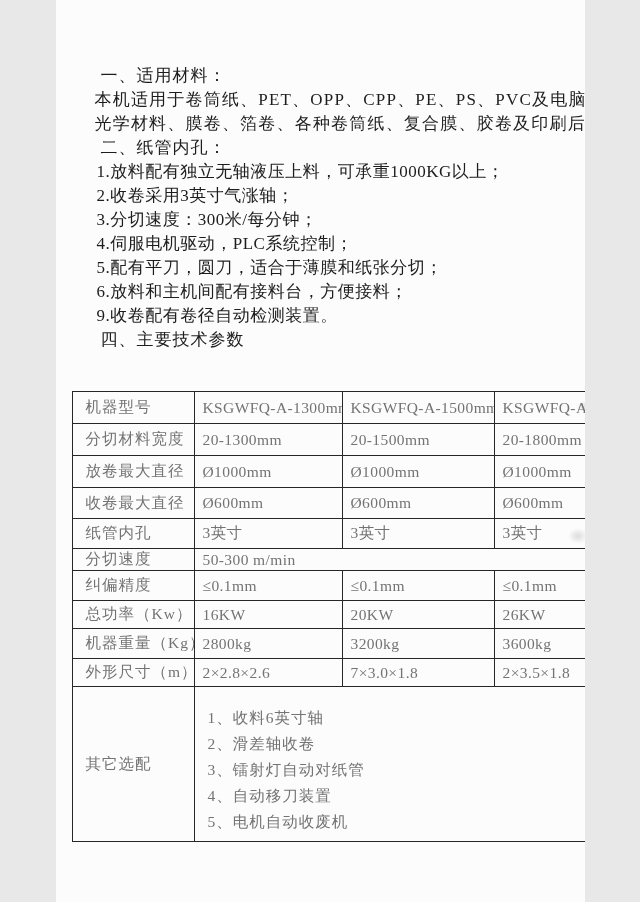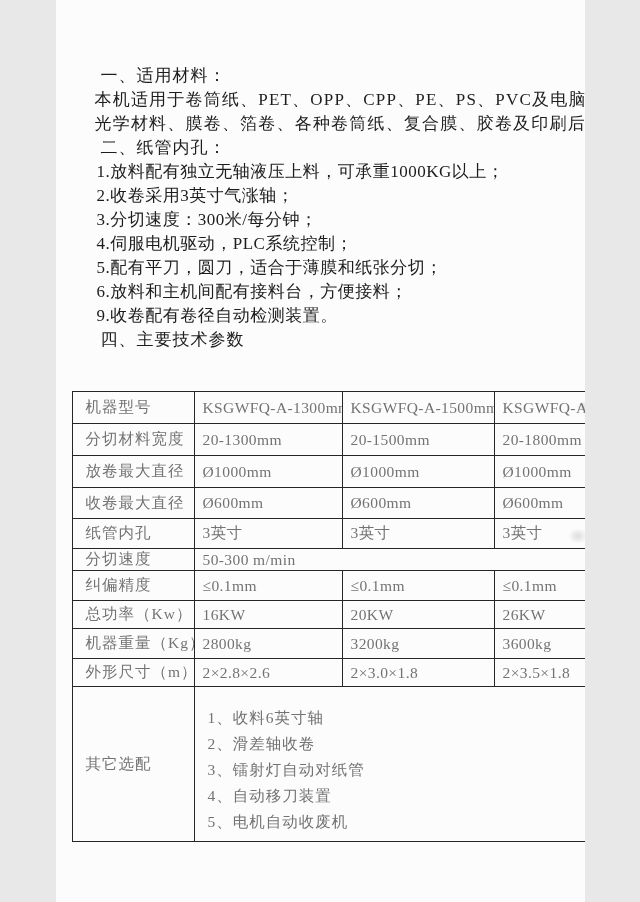--- a/index.html
+++ b/index.html
@@ -120,21 +120,21 @@
       <tr style="height:30px">
         <td class="lab">机器重量（Kg）</td>
         <td>2800kg</td>
         <td>3200kg</td>
         <td>3600kg</td>
         <td class="empty"></td>
       </tr>
       <tr style="height:28px">
         <td class="lab">外形尺寸（m）</td>
         <td>2×2.8×2.6</td>
-        <td>2×3.0×1.8</td>
+        <td>7×3.0×1.8</td>
         <td>2×3.5×1.8</td>
         <td class="empty"></td>
       </tr>
       <tr style="height:150px">
         <td class="lab">其它选配</td>
         <td colspan="4" class="opts">
           <div>1、收料6英寸轴</div>
           <div>2、滑差轴收卷</div>
           <div>3、镭射灯自动对纸管</div>
           <div>4、自动移刀装置</div>

